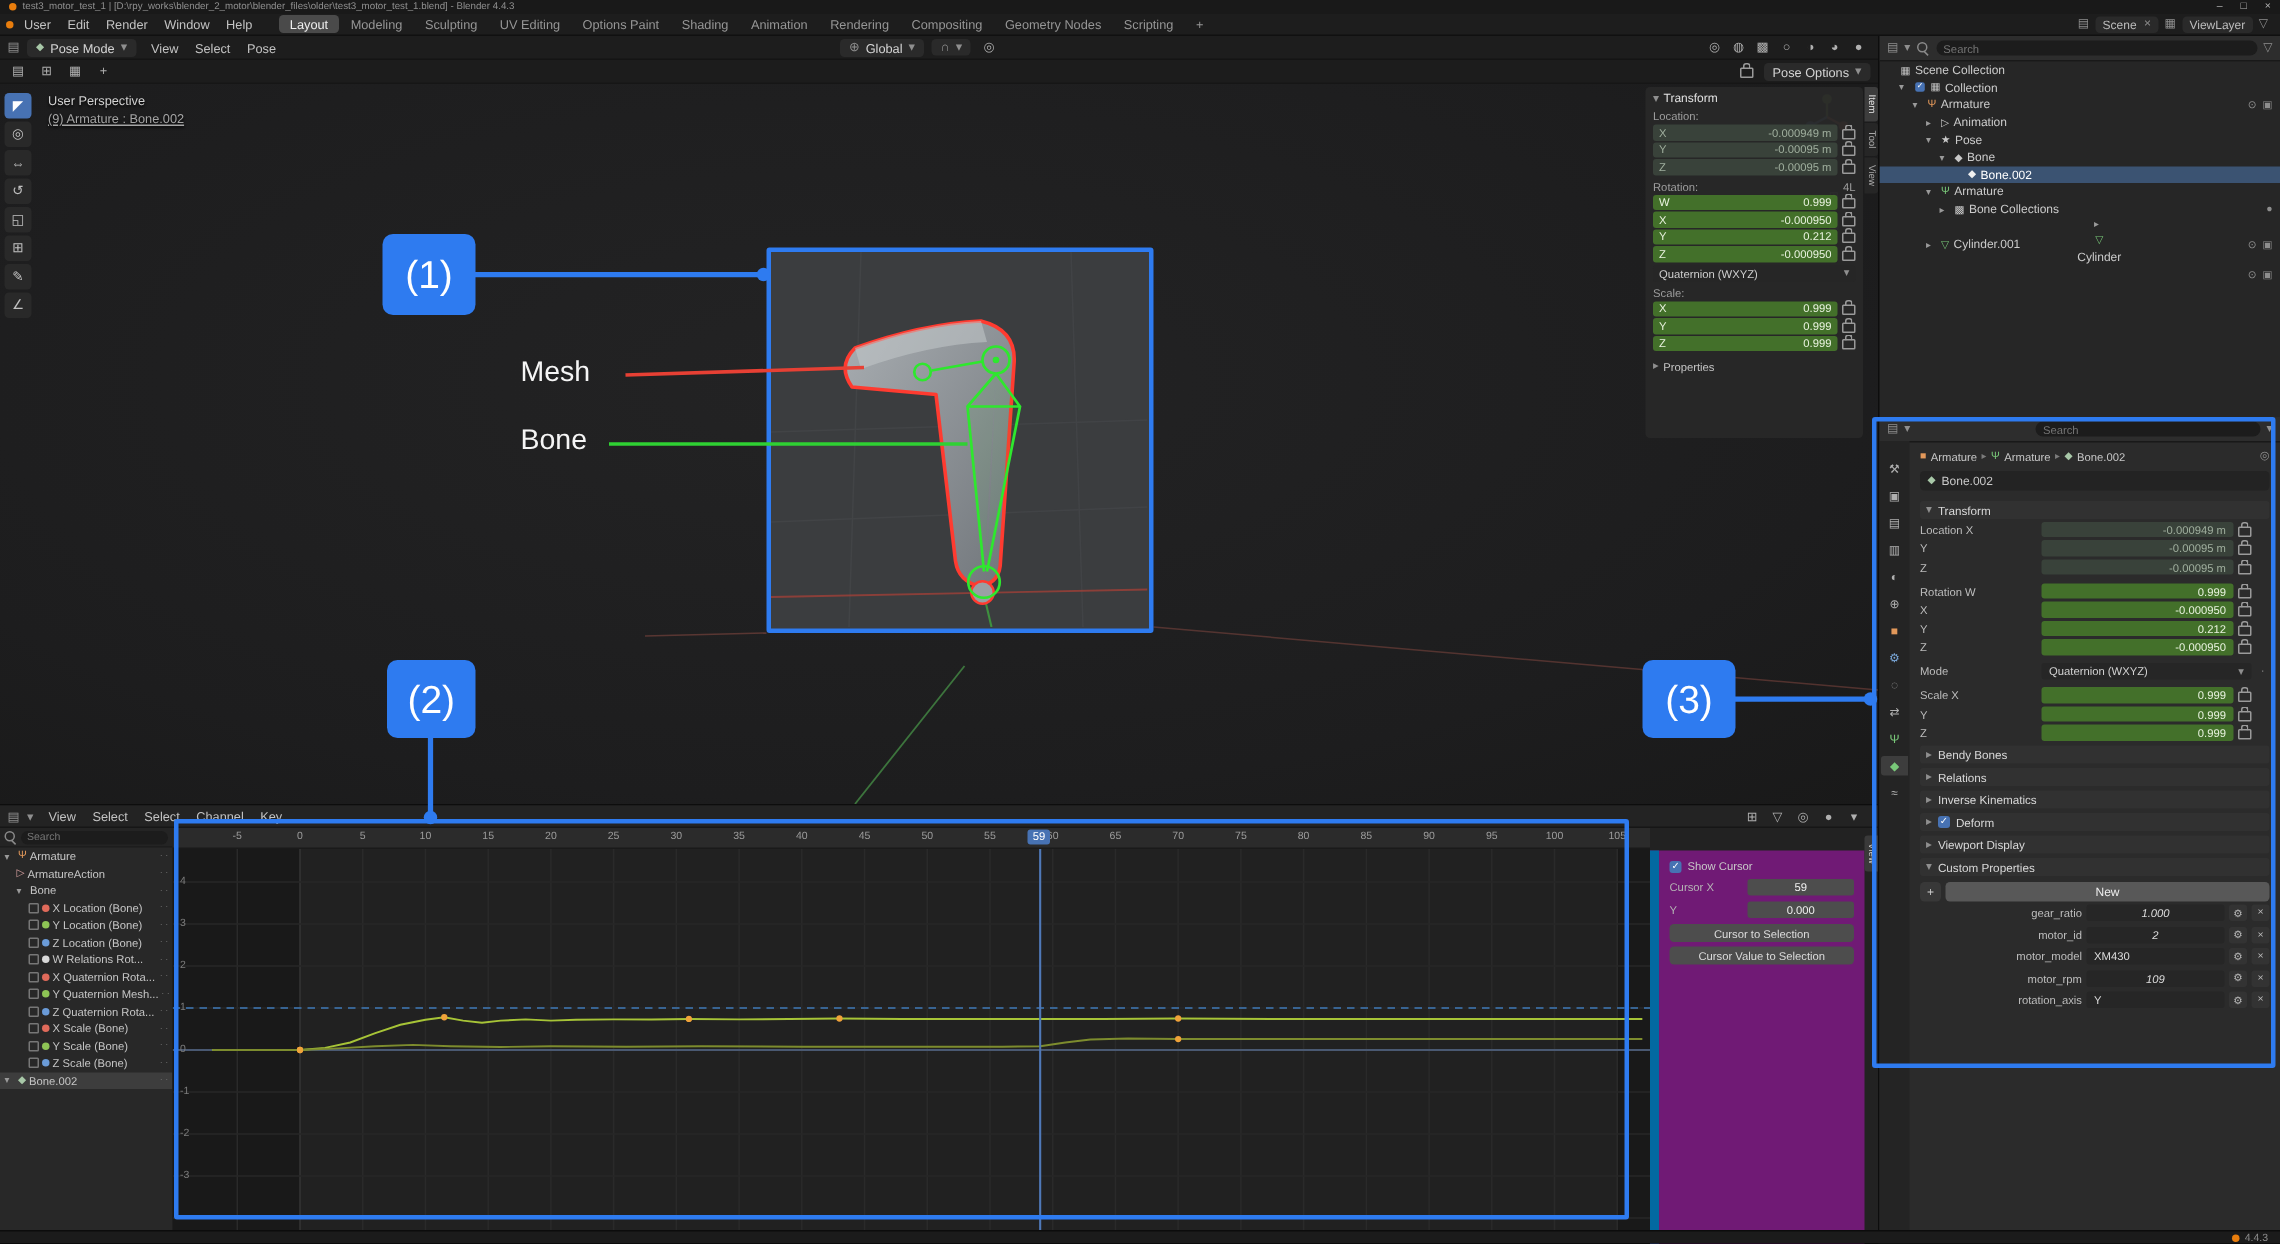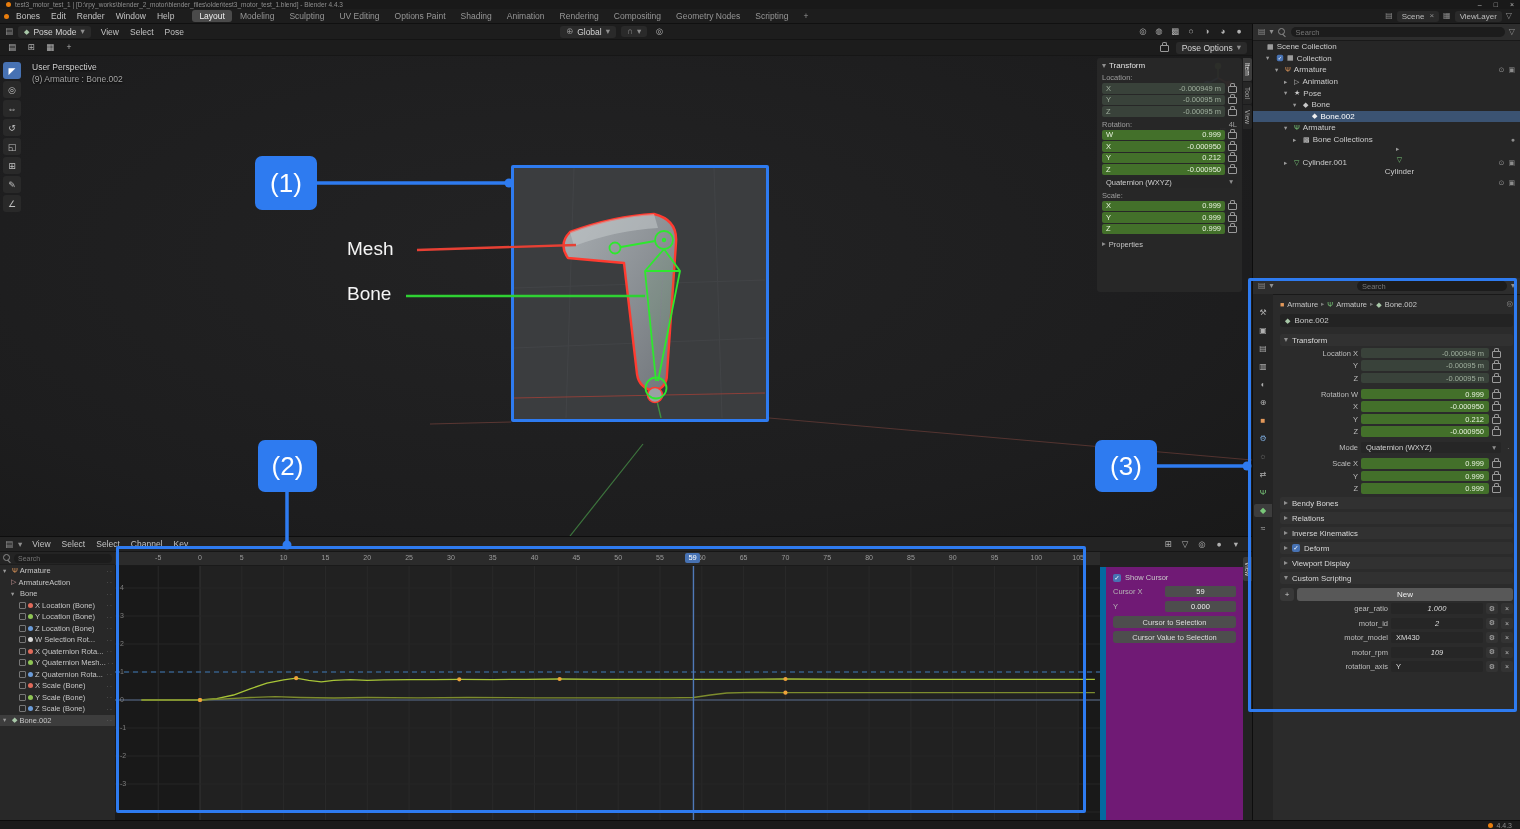--- a/index.html
+++ b/index.html
@@ -32,21 +32,21 @@
   .dd{background:#2a2a2a;border-radius:3px;padding:1px 6px;display:inline-flex;align-items:center;gap:4px;color:#d5d5d5;white-space:nowrap;}
   .icbtn{min-width:14px;height:13px;border-radius:2px;display:inline-flex;align-items:center;justify-content:center;color:#b0b0b0;font-size:8.5px;}
   .vp-center{position:absolute;left:560px;top:1px;display:flex;gap:5px;align-items:center;}
   .vp-right{position:absolute;right:6px;top:1px;display:flex;gap:2px;align-items:center;}
   .h2-right{margin-left:auto;display:flex;align-items:center;gap:4px;}
   #vp-toolbar{position:absolute;left:3px;top:38px;width:20px;display:flex;flex-direction:column;gap:2px;z-index:5;}
   .tbtn{width:18px;height:17px;background:rgba(44,44,44,.85);border-radius:3px;display:flex;align-items:center;
         justify-content:center;font-size:9px;color:#c0c0c0;}
   .tbtn.active{background:#4772b3;color:#fff;}
   .vp-text{position:absolute;left:32px;top:38px;z-index:4;font-size:8.5px;color:#d2d2d2;text-shadow:0 1px 2px #000;}
-  .vp-text .sub{color:#a5a5a5;margin-top:2px;}
+  .vp-text .sub{color:#a5a5a5;margin-top:2px;text-decoration:underline;}
   .gizmo{position:absolute;right:16px;top:36px;z-index:4;}
   .vp-nav{position:absolute;right:22px;top:80px;display:flex;flex-direction:column;gap:4px;z-index:4;}
   .navbtn{width:15px;height:15px;border-radius:50%;background:rgba(46,46,46,.6);display:flex;align-items:center;
           justify-content:center;font-size:8px;color:#a8a8a8;}
   
   .npanel{position:absolute;left:1097px;top:34px;width:145px;height:234px;background:rgba(40,40,40,.96);
           border-radius:3px;z-index:5;padding:3px 5px;box-sizing:border-box;font-size:7.5px;}
   .np-title{font-size:8px;color:#e0e0e0;display:flex;gap:3px;align-items:center;margin-bottom:2px;}
   .np-sub{color:#9e9e9e;margin:3px 0 1px;}
   .np-flex{display:flex;justify-content:space-between;}
@@ -114,21 +114,21 @@
   .pr-tab{width:18px;height:13px;display:flex;align-items:center;justify-content:center;font-size:8px;border-radius:2px 0 0 2px;}
   .pr-tab.active{background:#3d3d3d;}
   .pr-body{position:absolute;left:20px;top:16px;right:0;bottom:0;padding:3px 7px 0 7px;overflow:hidden;}
   .bc-row{display:flex;align-items:center;gap:3px;color:#c6c6c6;height:14px;font-size:7.5px;}
   .bc-sep{color:#7c7c7c;font-size:6.5px;}
   .name-field{height:13px;background:#232323;border-radius:3px;display:flex;align-items:center;gap:4px;padding:0 5px;margin:3px 0 7px;}
   .panel-h{height:12px;background:#313131;border-radius:2px;display:flex;align-items:center;gap:4px;color:#d8d8d8;
            padding:0 4px;margin-top:3px;font-size:7.8px;}
   .x-row{display:flex;align-items:center;gap:3px;height:11px;margin-top:1.5px;}
   .x-row.gap{margin-top:5px;}
-  .x-label{width:78px;text-align:right;color:#bdbdbd;font-size:7.5px;flex:none;}
+  .x-label{width:78px;text-align:left;color:#bdbdbd;font-size:7.5px;flex:none;}
   .x-field{flex:1;height:10.5px;border-radius:2px;display:flex;align-items:center;justify-content:flex-end;padding:0 5px;font-size:7.5px;}
   .x-drop{flex:1;height:10.5px;background:#262626;border-radius:2px;display:flex;align-items:center;justify-content:space-between;
           padding:0 5px;color:#d2d2d2;font-size:7.5px;}
   .x-dec{width:9px;text-align:center;color:#909090;font-size:7px;flex:none;}
   .newbtn{flex:1;height:13px;background:#585858;border-radius:3px;display:flex;align-items:center;justify-content:center;color:#eee;}
   .plusbtn{width:14px;height:13px;background:#383838;border-radius:3px;display:flex;align-items:center;justify-content:center;color:#ccc;flex:none;}
   .cp-row{display:flex;align-items:center;gap:3px;height:12px;margin-top:2.5px;}
   .cp-label{flex:1;text-align:right;color:#bdbdbd;font-size:7.5px;}
   .cp-field{width:92px;height:11px;background:#262626;border-radius:2px;display:flex;align-items:center;padding:0 5px;color:#dcdcdc;font-size:7.5px;flex:none;box-sizing:border-box;}
   .cp-field.num{justify-content:center;font-style:italic;}
@@ -163,21 +163,21 @@
     <span class="winbtns">
       <span>–</span>
       <span>□</span>
       <span>×</span>
     </span>
   </div>
 
   <div class="topbar">
     <span class="app-dot"></span>
     <div id="topbar-menus" class="hrow">
-        <span class="tmenu">Bones</span>
+        <span class="tmenu">User</span>
         <span class="tmenu">Edit</span>
         <span class="tmenu">Render</span>
         <span class="tmenu">Window</span>
         <span class="tmenu">Help</span>
       </div>
     <div id="workspaces">
         <span class="ws active">Layout</span>
         <span class="ws">Modeling</span>
         <span class="ws">Sculpting</span>
         <span class="ws">UV Editing</span>
@@ -515,21 +515,21 @@
             <span class="ch-dot" style="background: rgb(106, 155, 216);"></span>
             <span>Z Location (Bone)</span>
             <span class="ch-rights">
               <span>∙</span>
               <span>∙</span>
             </span>
           </div>
           <div class="ch-row" style="padding-left: 19px;">
             <span class="ch-box"></span>
             <span class="ch-dot" style="background: rgb(216, 216, 216);"></span>
-            <span>W Selection Rot...</span>
+            <span>W Relations Rot...</span>
             <span class="ch-rights">
               <span>∙</span>
               <span>∙</span>
             </span>
           </div>
           <div class="ch-row" style="padding-left: 19px;">
             <span class="ch-box"></span>
             <span class="ch-dot" style="background: rgb(224, 106, 90);"></span>
             <span>X Quaternion Rota...</span>
             <span class="ch-rights">
@@ -919,21 +919,21 @@
             <span class="cb">✓</span>
             <span>Deform</span>
           </div>
           <div class="panel-h">
             <span class="ic dim">▸</span>
             <span>Viewport Display</span>
           </div>
         </div>
       <div class="panel-h">
         <span class="ic dim">▾</span>
-        <span>Custom Scripting</span>
+        <span>Custom Properties</span>
       </div>
       <div class="x-row gap">
         <span class="plusbtn">
             <span class="ic">+</span>
           </span>
         <span class="newbtn">New</span>
       </div>
       <div id="custom-rows">
           <div class="cp-row">
             <span class="cp-label">gear_ratio</span>

